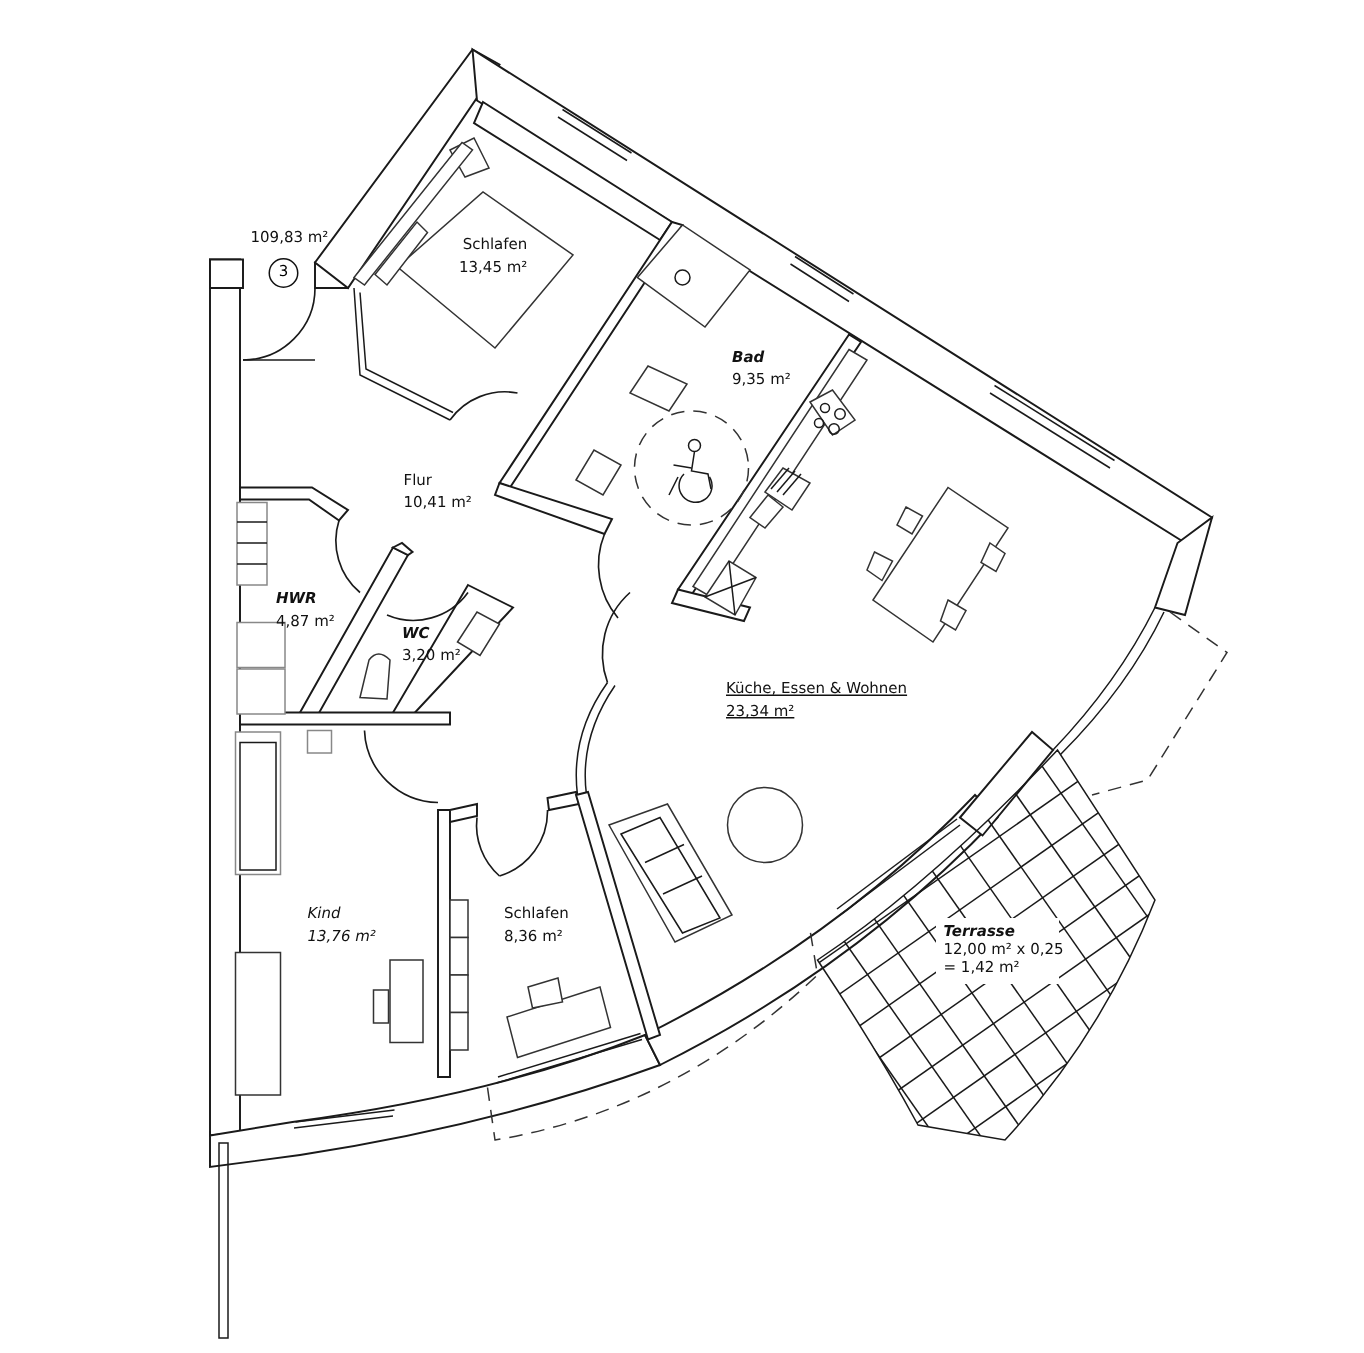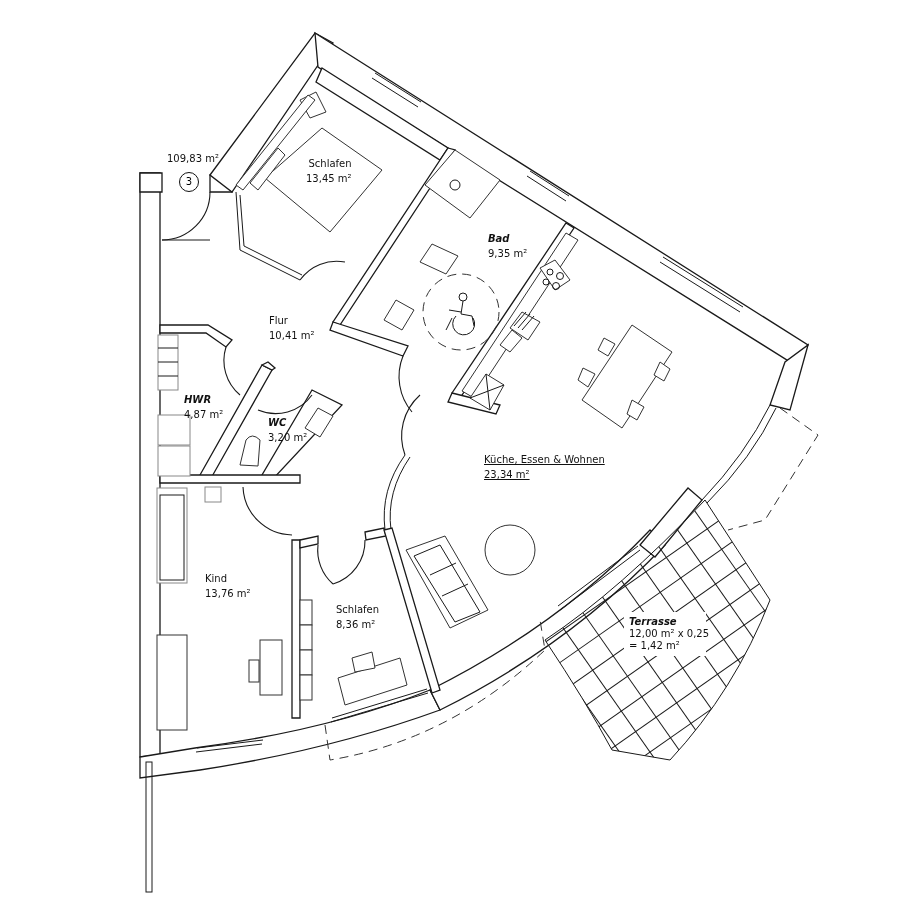--- a/index.html
+++ b/index.html
@@ -275,21 +275,21 @@
 <div class="lbl" style="left:268px; top:415px;">
   <span class="name bold">WC</span>
   <span class="area">3,20 m²</span>
 </div>
 
 <div class="lbl" style="left:484px; top:452px;text-decoration:underline;">
   <span class="name">Küche, Essen &amp; Wohnen</span>
   <span class="area">23,34 m²</span>
 </div>
 
-<div class="lbl" style="left:205px; top:571px;">
+<div class="lbl" style="left:205px; top:602px;font-style:italic;">
   <span class="name">Kind</span>
   <span class="area">13,76 m²</span>
 </div>
 
 <div class="lbl" style="left:336px; top:602px;">
   <span class="name">Schlafen</span>
   <span class="area">8,36 m²</span>
 </div>
 
 <div class="lbl" style="left:629px; top:616px; line-height:12px;">

